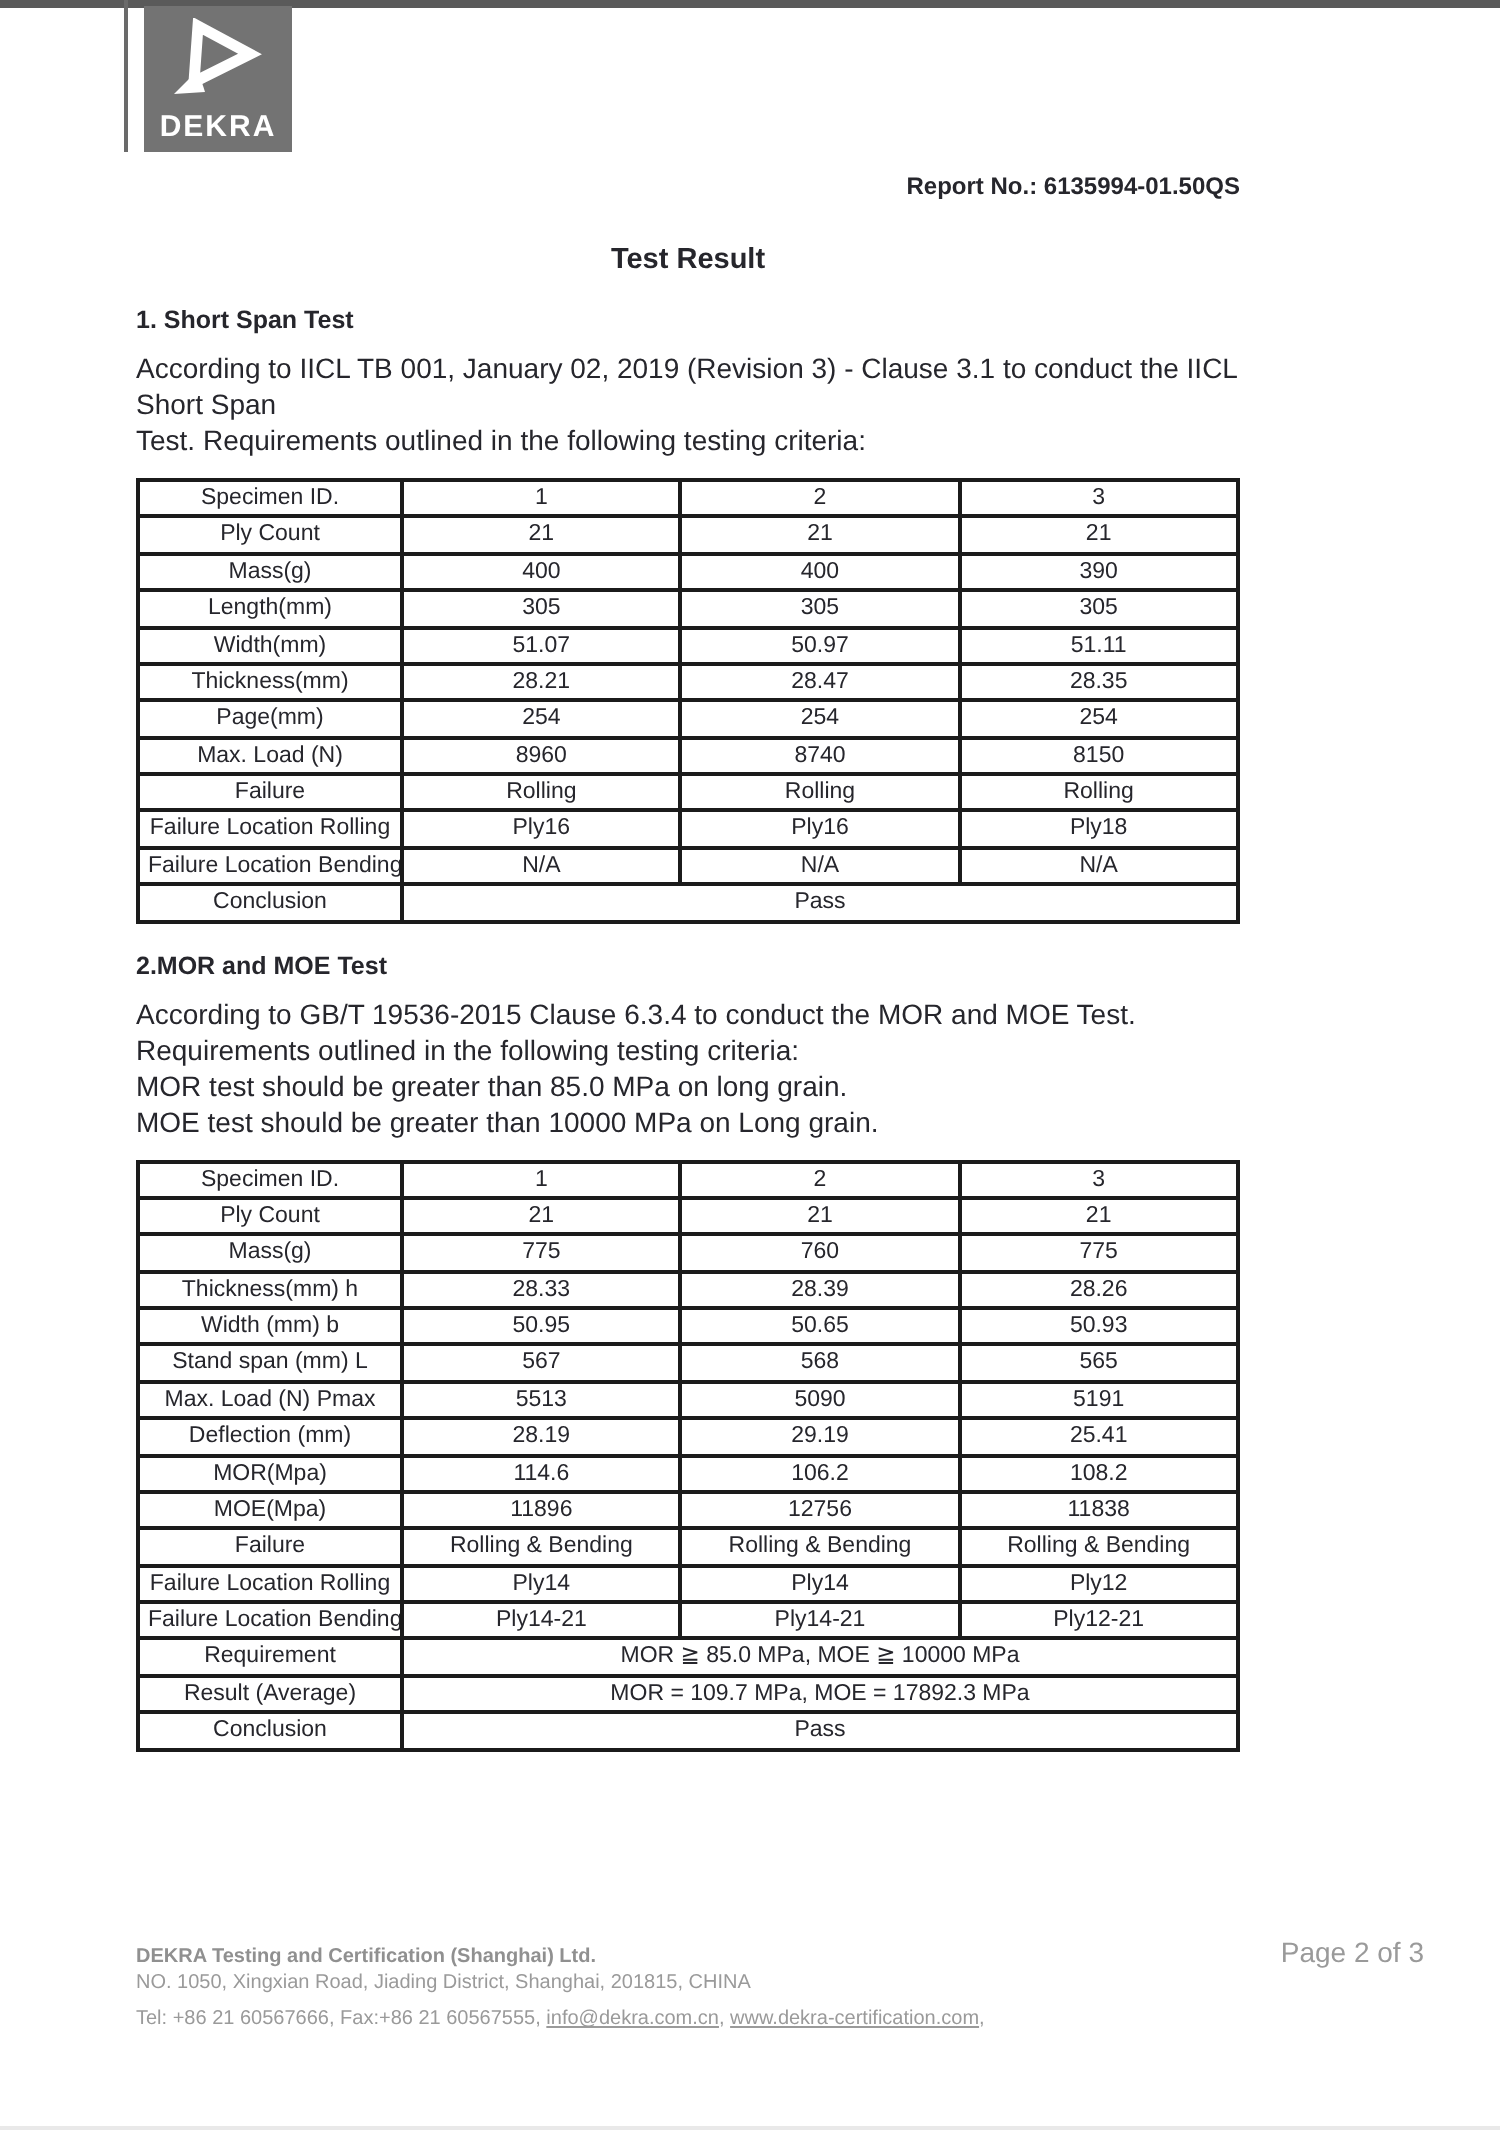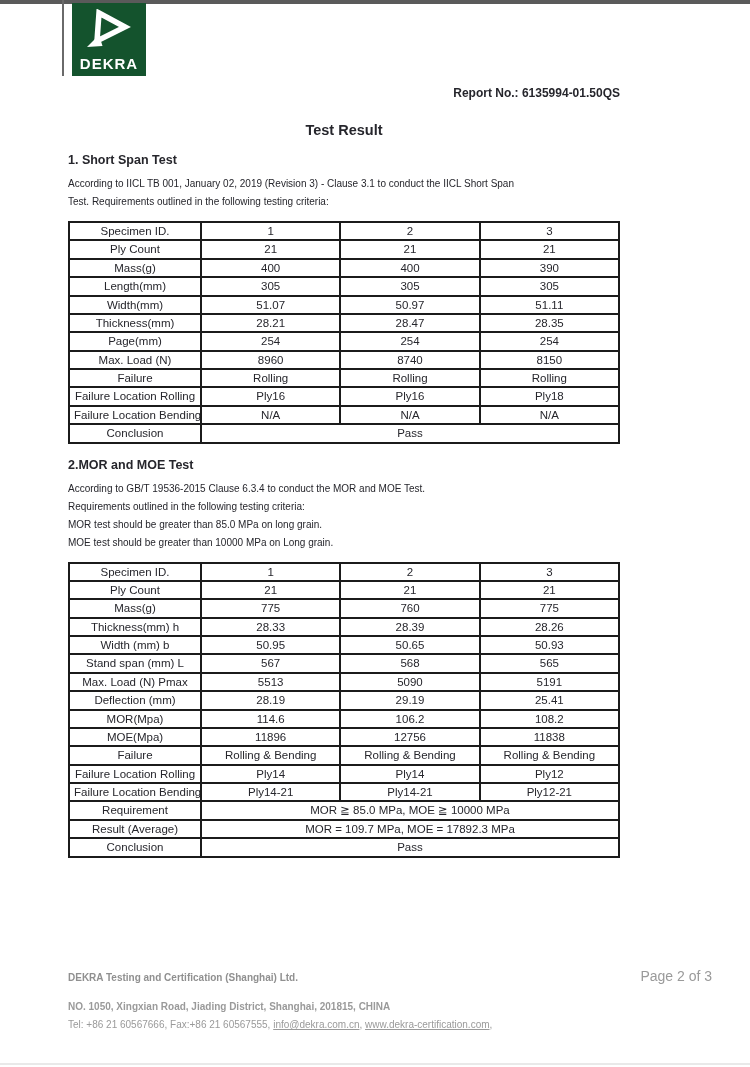--- a/index.html
+++ b/index.html
@@ -24,21 +24,21 @@
   .left-tick {
     position: absolute;
     top: 0; left: 62px;
     width: 2px; height: 76px;
     background: #6a6a6a;
   }
   .logo {
     position: absolute;
     top: 3px; left: 72px;
     width: 74px; height: 73px;
-    background: #14532d;
+    background: #737373;
     display: flex;
     flex-direction: column;
     align-items: center;
     justify-content: flex-end;
     padding-bottom: 5px;
   }
   .logo .arrow-wrap {
     position: absolute;
     top: 6px; left: 10px;
   }
@@ -68,21 +68,21 @@
     font-size: 14.5px;
   }
   .sec-heading {
     font-weight: bold;
     font-size: 12.5px;
   }
   .sec1-heading { margin-top: 15px; }
   .sec2-heading { margin-top: 14px; }
   .para {
     margin-top: 8px;
-    font-size: 10px;
+    font-size: 14px;
     line-height: 18px;
   }
   table.data-table {
     margin-top: 10px;
     width: 100%;
     border-collapse: collapse;
     table-layout: fixed;
   }
   table.data-table td {
     border: 2px solid #1b1b1b;
@@ -103,21 +103,21 @@
     color: #909090;
     font-size: 10px;
   }
   .footer-row1 {
     display: flex;
     justify-content: space-between;
     align-items: baseline;
   }
   .footer-company { font-weight: bold; font-size: 10px; }
   .footer-page { font-size: 14px; color: #9a9a9a; }
-  .footer-address { margin-top: 17px; font-size: 10px; color: #9a9a9a; font-weight: bold; }
+  .footer-address { margin-top: 2px; font-size: 10px; color: #9a9a9a; }
   .footer-tel { margin-top: 7px; font-size: 10px; color: #9a9a9a; }
   .footer a, .footer .link {
     color: #9a9a9a;
     text-decoration: underline;
     cursor: pointer;
   }
   .bottom-line {
     position: absolute;
     left: 0; right: 0; bottom: 2px;
     height: 2px;

